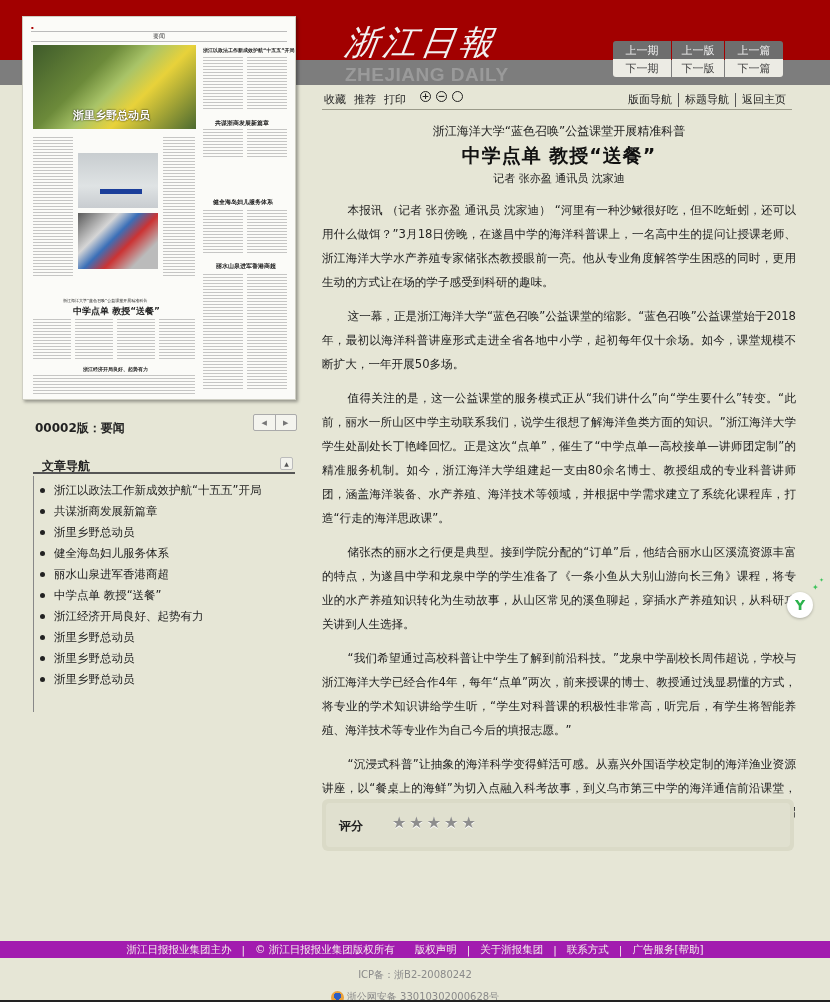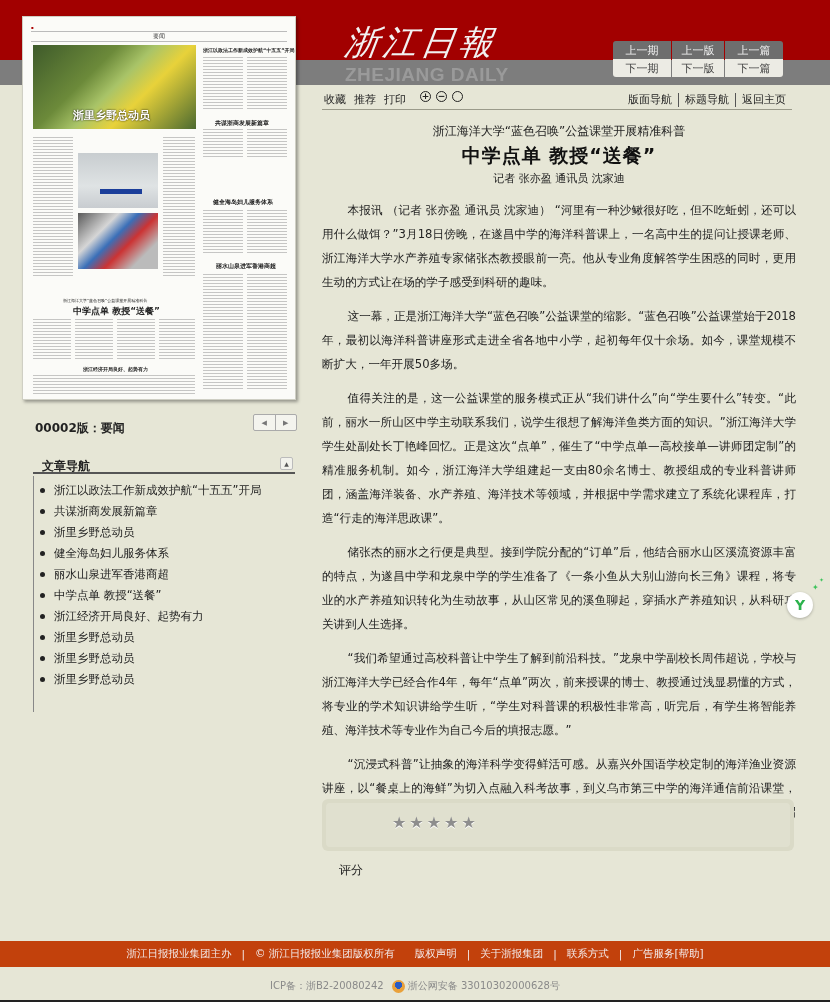--- a/index.html
+++ b/index.html
@@ -64,34 +64,34 @@
   .article { position: absolute; left: 322px; top: 120px; width: 474px; }
   .subtitle { text-align: center; font-size: 12px; color: #222; margin-top: 3px; }
   .headline { text-align: center; font-size: 19px; font-weight: bold; color: #111; margin-top: 3px; letter-spacing: 1px; }
   .byline { text-align: center; font-size: 11px; color: #222; margin-top: 2px; }
   .body { margin-top: 12px; }
   .body p { font-size: 11.6px; line-height: 24px; color: #222; text-indent: 2.2em; margin-bottom: 10px; text-align: justify; }
 
   
   .rating { position: absolute; left: 322px; top: 799px; width: 472px; height: 52px; background: #dadac7; border-radius: 6px; padding: 4px; }
   .rating-inner { width: 100%; height: 100%; background: #e0e0cf; border-radius: 4px; position: relative; }
-  .rating .label { position: absolute; left: 13px; top: 15px; font-size: 12px; font-weight: normal; color: #222; margin-top: 44px; }
+  .rating .label { position: absolute; left: 13px; top: 15px; font-size: 12px; font-weight: bold; color: #222; }
   .stars { position: absolute; left: 66px; top: 12px; display: flex; gap: 3px; }
   .star { font-size: 16px; color: #8d8d8d; text-shadow: 0 1px 0 #fff; cursor: pointer; line-height: 1; }
 
   
   .float-badge { position: absolute; left: 787px; top: 592px; width: 26px; height: 26px; background: #fff; border-radius: 50%; box-shadow: 0 1px 3px rgba(0,0,0,0.25); display: flex; align-items: center; justify-content: center; font-weight: bold; font-size: 14px; color: #2bb24c; cursor: pointer; }
   .sparkle { position: absolute; font-size: 8px; color: #3cc35a; }
 
   
-  .footer-red { position: absolute; left: 0; top: 941px; width: 830px; height: 26px; background: #c2410c; display: flex; align-items: center; justify-content: center; font-size: 10.5px; color: #f3eaea; }
+  .footer-red { position: absolute; left: 0; top: 941px; width: 830px; height: 17px; background: #a21caf; display: flex; align-items: center; justify-content: center; font-size: 10.5px; color: #f3eaea; }
   .footer-red .fsep { margin: 0 10px; }
   .footer-red .fi { cursor: pointer; }
   .footer-red .gap { margin-left: 20px; }
-  .footer-icp { position: absolute; left: 0; top: 972px; width: 830px; height: 28px; display: flex; align-items: center; justify-content: center; font-size: 10px; color: #8a8a8a; gap: 8px; }
+  .footer-icp { position: absolute; left: 0; top: 972px; width: 830px; height: 28px; display: flex; align-items: center; justify-content: center; font-size: 10px; color: #8a8a8a; gap: 8px; flex-direction: column; }
   .police { width: 13px; height: 13px; border-radius: 50%; background: radial-gradient(circle at 50% 40%, #2a5cc4 0 35%, #e9a13b 36% 100%); display: inline-block; vertical-align: middle; margin-right: 3px; }
   .bottom-line { position: absolute; left: 0; top: 1000px; width: 830px; height: 2px; background: #222; }
 </style>
 </head>
 <body>
 
 <div class="band-red"></div>
 <div class="band-grey"></div>
 
 <div class="paper">

